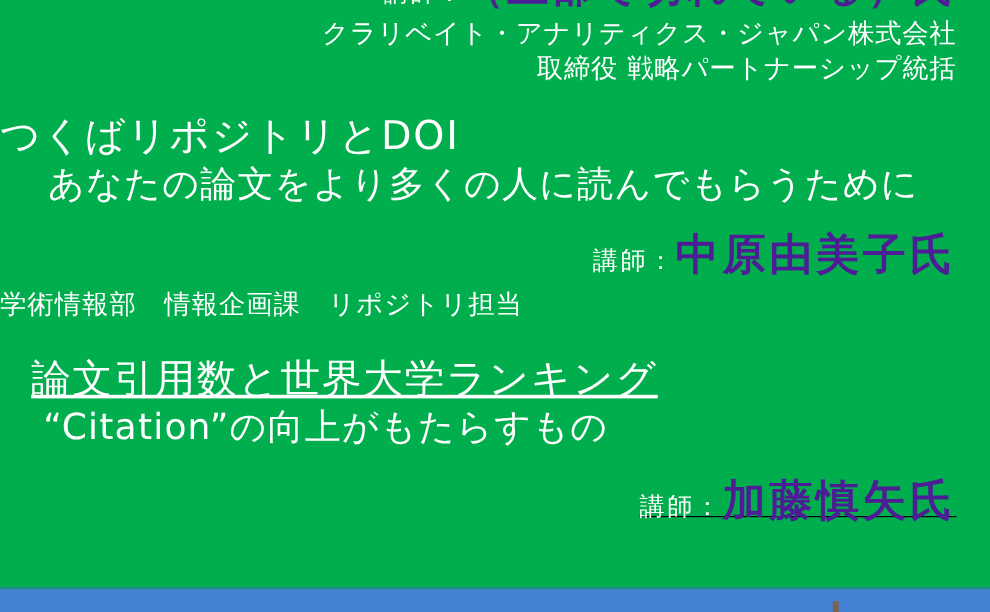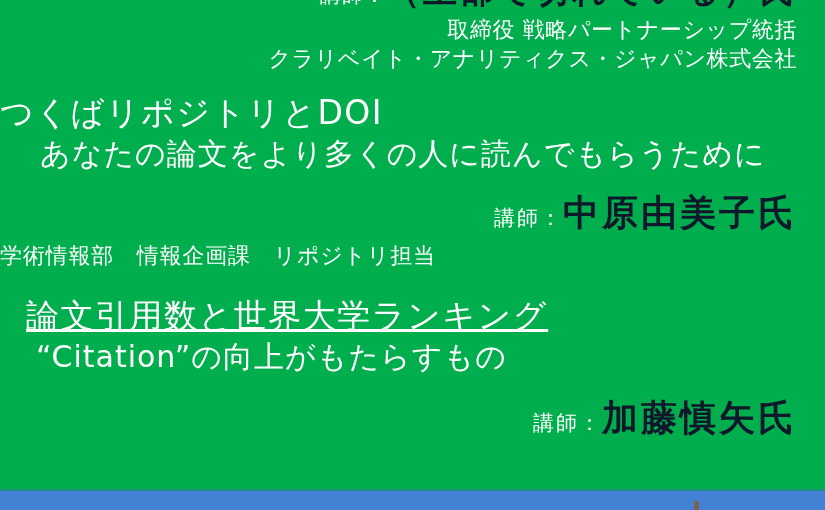--- a/index.html
+++ b/index.html
@@ -17,21 +17,21 @@
   #poster {
     position: relative;
     width: 825px;
     height: 510px;
     background: #00ae4d;
     overflow: hidden;
   }
 
   
   .white { color: #ffffff; }
-  .cream { color: #0f172a; }
+  .cream { color: #4c1d95; }
 
   
   .top-block {
     position: absolute;
     top: -30px;
     right: 28px;
     width: 760px;
     text-align: right;
   }
   .top-speaker-line {
@@ -95,21 +95,21 @@
   }
   .s-affil {
     text-align: left;
     padding-right: 28px;
     font-size: 22px;
     line-height: 28px;
     letter-spacing: 0.8px;
     white-space: nowrap;
   }
   #session-1 .s-speaker { margin-top: 16px; }
-  #session-2 .s-speaker { margin-top: 18px; }
+  #session-2 .s-speaker { margin-top: 18px; text-decoration: underline; }
 
   
   .band-divider {
     position: absolute;
     left: 0;
     bottom: 19px;
     width: 825px;
     height: 2px;
     background: #1f8f86;
   }
@@ -132,22 +132,22 @@
 </style>
 </head>
 <body>
 
 <div id="poster">
 
   <div class="top-block">
     <div class="top-speaker-line">
       <span class="white lbl">講師：</span><span class="cream nm">（上部で切れている）</span><span class="cream nm">氏</span>
     </div>
+    <div class="top-affil white">クラリベイト・アナリティクス・ジャパン株式会社</div>
     <div class="top-affil white">取締役 戦略パートナーシップ統括</div>
-    <div class="top-affil white">クラリベイト・アナリティクス・ジャパン株式会社</div>
   </div>
 
   <div class="session" id="session-1">
     <div class="s-title white">つくばリポジトリとDOI</div>
     <div class="s-subtitle white">あなたの論文をより多くの人に読んでもらうために</div>
     <div class="s-speaker">
       <span class="white lbl">講師：</span><span class="cream nm">中原由美子</span><span class="cream nm">氏</span>
     </div>
     <div class="s-affil white">学術情報部　情報企画課　リポジトリ担当</div>
   </div>

